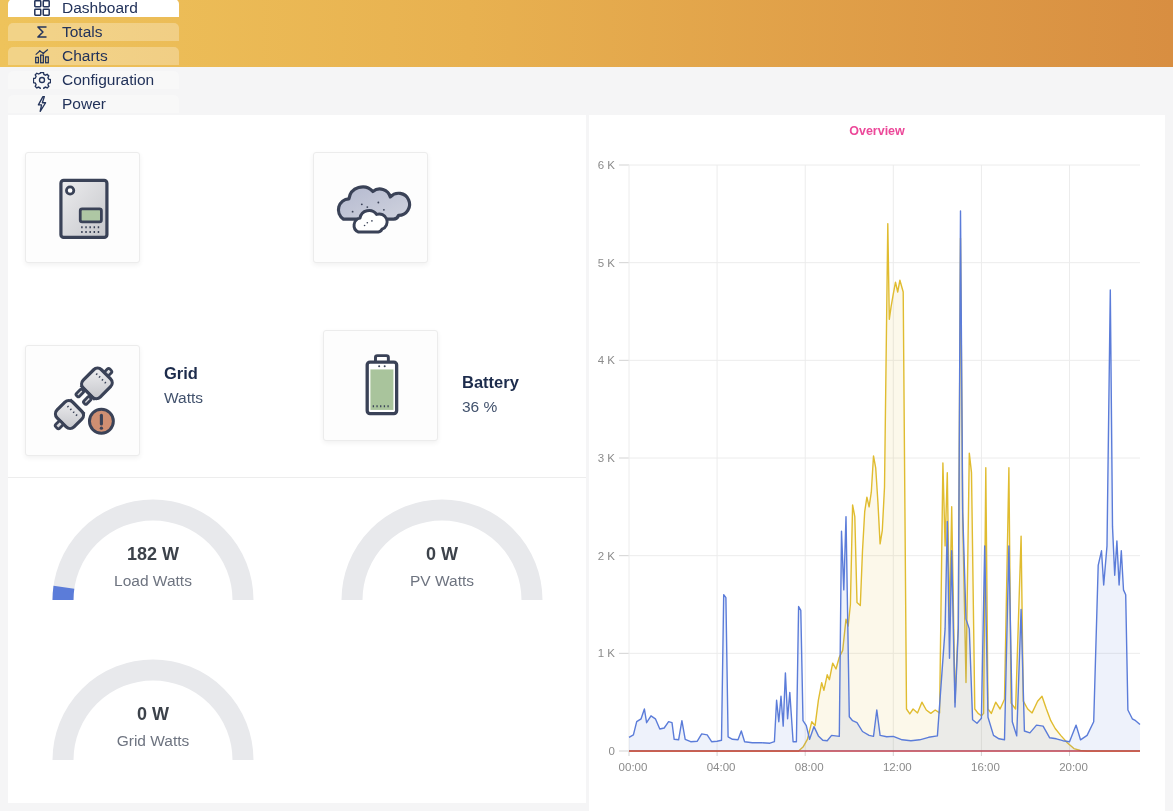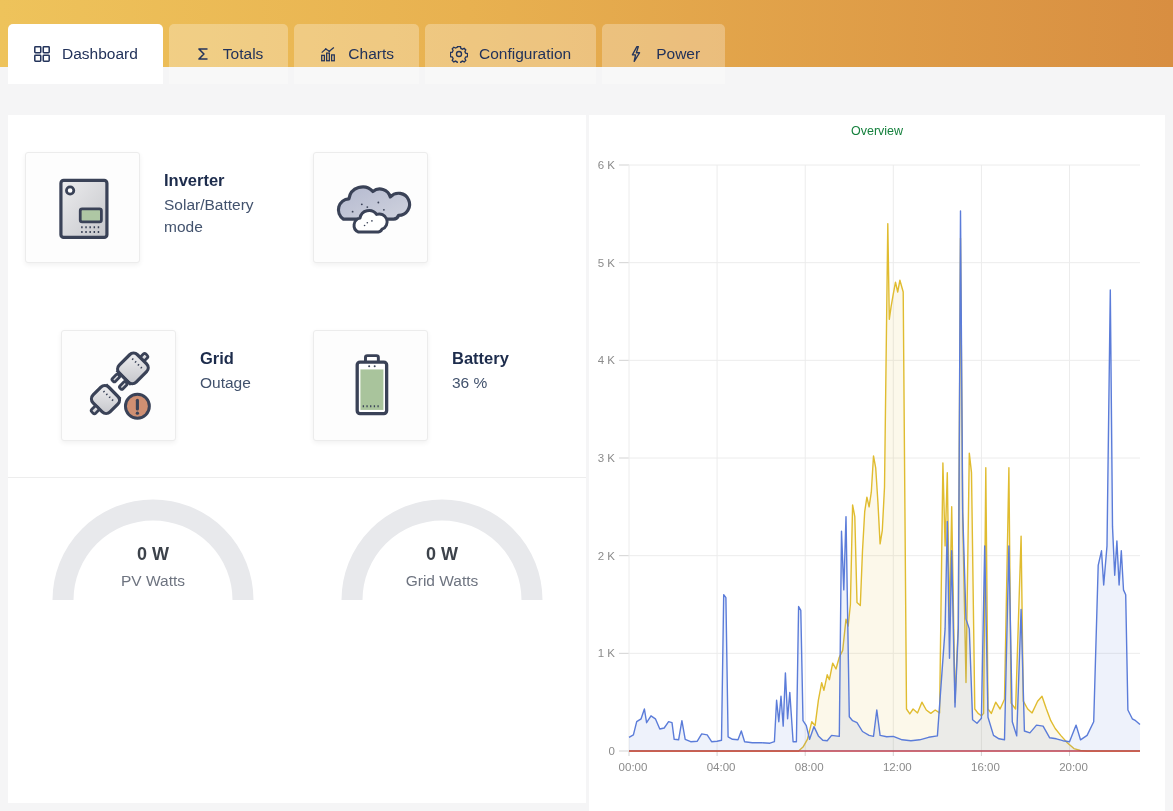--- a/index.html
+++ b/index.html
@@ -2,57 +2,57 @@
 <html><head>
 <meta charset="utf-8">
 <style>
   * { margin:0; padding:0; box-sizing:border-box; }
   html,body { width:1173px; height:811px; overflow:hidden; }
   body { font-family:"Liberation Sans", sans-serif; background:#f5f5f6; position:relative; }
 
   
   .header { position:absolute; left:0; top:0; width:1173px; height:67px;
             background:linear-gradient(90deg,#eec35b 0%,#e8b150 40%,#d88e41 100%); }
-  .tabbar { position:absolute; left:8px; bottom:0; display:flex; gap:6px; height:43px; }
+  .tabbar { position:absolute; left:8px; bottom:0; display:flex; gap:6px; height:68px;flex-direction:column; }
   .tab { display:flex; align-items:center; gap:11px; padding:0 25px; height:60px;
          border-radius:5px 5px 0 0; background:rgba(255,255,255,0.28);
          color:#22325a; font-size:15.5px; font-weight:500; cursor:pointer; }
   .tab.active { background:#ffffff; }
   .tab svg { display:block; }
 
   
   .left-panel  { position:absolute; left:8px;  top:115px; width:578px; height:688px; background:#fff; }
   .right-panel { position:absolute; left:589px; top:115px; width:576px; height:696px; background:#fff; }
 
   
   .card { position:absolute; display:flex; }
   .card.c00 { left:17px;  top:37px; }
   .card.c01 { left:305px; top:37px; }
-  .card.c10 { left:17px;  top:215px;margin-left:36px; }
-  .card.c11 { left:305px; top:215px; }
+  .card.c10 { left:17px;  top:230px; }
+  .card.c11 { left:315px; top:215px;align-items:center; }
   .icon-box { width:115px; height:111px; background:#fdfdfd; border:1px solid #ececec;
               border-radius:3px; box-shadow:0 2px 5px rgba(0,0,0,0.06);
               display:flex; align-items:center; justify-content:center; }
   .icon-box svg { width:92px; height:92px; }
   .card-text { margin-left:24px; padding-top:19px; width:130px; }
   .card-title { font-size:16.5px; font-weight:700; color:#1d2c4c; margin-bottom:4px; }
   .card-line { font-size:15.5px; color:#42526d; line-height:22px; }
 
   .divider { position:absolute; left:0; top:362px; width:578px; border-top:1px solid #ededed; }
 
   
   .gauges { position:absolute; left:0; top:377px; width:578px;
             display:grid; grid-template-columns:1fr 1fr; row-gap:40px; justify-items:center; }
   .gauge svg { display:block; }
   .gauge-value { font-size:18px; font-weight:700; fill:#3c424a; }
   .gauge-label { font-size:15.5px; fill:#6e7480; }
 
   
   .chart-title { position:absolute; left:0; top:9px; width:576px; text-align:center;
-                 font-size:12.5px; font-weight:400; color:#15803d; }
+                 font-size:12.5px; font-weight:700; color:#ec4899; }
   #chart-svg { position:absolute; left:0; top:0; }
 </style>
 </head>
 <body>
 
 <div class="header">
   <div class="tabbar">
 
     <div class="tab active">
       <svg width="18" height="18" viewBox="0 0 20 20" fill="none" stroke="#24345b" stroke-width="1.7">
@@ -111,25 +111,20 @@
           <stop offset="0" stop-color="#ececee"></stop>
               <stop offset="1" stop-color="#c6c7cb"></stop>
             </linearGradient>
           </defs>
         <rect x="26" y="20" width="50" height="62" rx="3" fill="url(#ginv)" stroke="#3a4257" stroke-width="3.5"></rect>
         <circle cx="36" cy="31" r="4" fill="#fff" stroke="#3a4257" stroke-width="3"></circle>
         <rect x="47" y="51" width="23" height="14" rx="2" fill="#aec7a4" stroke="#3a4257" stroke-width="3"></rect>
         <line x1="48" y1="71" x2="70" y2="71" stroke="#3a4257" stroke-width="2.2" stroke-dasharray="1.6 2.9"></line>
         <line x1="48" y1="76" x2="70" y2="76" stroke="#3a4257" stroke-width="2.2" stroke-dasharray="1.6 2.9"></line>
       </svg>
-    </div>
-    <div class="card-text">
-      <div class="card-title">Inverter</div>
-      <div class="card-line">Solar/Battery mode</div>
-      <div class="card-line"></div>
     </div>
   </div>
 
   <div class="card c01">
     <div class="icon-box">
       <svg viewBox="0 0 100 100">
         <defs>
             <linearGradient id="gcld" x1="0" y1="0" x2="1" y2="1">
           <stop offset="0" stop-color="#b4b9cf"></stop>
               <stop offset="1" stop-color="#d0d3de"></stop>
@@ -172,21 +167,21 @@
           <rect x="-3" y="13" width="6" height="8" rx="2" stroke-width="3"></rect>
           <line x1="-8" y1="-4" x2="8" y2="-4" stroke-width="2" stroke-dasharray="1.4 3" fill="none"></line>
         </g>
         <circle cx="70" cy="72" r="13" fill="#cf8f72" stroke="#3a4257" stroke-width="3.2"></circle>
         <line x1="70" y1="65.5" x2="70" y2="75" stroke="#3a4257" stroke-width="3.4" stroke-linecap="round"></line>
         <circle cx="70" cy="79.5" r="1.8" fill="#3a4257"></circle>
       </svg>
     </div>
     <div class="card-text">
       <div class="card-title">Grid</div>
-      <div class="card-line">Outage</div>
+      <div class="card-line">Watts</div>
       <div class="card-line"></div>
     </div>
   </div>
 
   <div class="card c11">
     <div class="icon-box">
       <svg viewBox="0 0 100 100">
         <rect x="44" y="17" width="14" height="8" rx="2" fill="#fff" stroke="#3a4257" stroke-width="3.2"></rect>
         <rect x="35" y="24" width="32" height="56" rx="3" fill="#fff" stroke="#3a4257" stroke-width="3.6"></rect>
         <rect x="38.5" y="32" width="25" height="44" fill="#a9c49c"></rect>
@@ -198,20 +193,28 @@
     <div class="card-text">
       <div class="card-title">Battery</div>
       <div class="card-line">36 %</div>
       <div class="card-line"></div>
     </div>
   </div>
 
   <div class="divider"></div>
 
   <div class="gauges">
+    <div class="gauge">
+      <svg width="212" height="120" viewBox="0 0 212 120">
+        <path class="gauge-track" d="M 16 108 A 90 90 0 0 1 196 108" fill="none" stroke="#e8e9ec" stroke-width="21"></path>
+        <path class="gauge-seg" fill="none" stroke-width="21" d="M 16 107.99999999999999 A 90 90 0 0 1 16.897870805509825 95.31888912561755" stroke="#5b7cd9"></path>
+        <text class="gauge-value" x="106" y="68" text-anchor="middle">182 W</text>
+        <text class="gauge-label" x="106" y="94" text-anchor="middle">Load Watts</text>
+      </svg>
+    </div>
     <div class="gauge">
       <svg width="212" height="120" viewBox="0 0 212 120">
         <path class="gauge-track" d="M 16 108 A 90 90 0 0 1 196 108" fill="none" stroke="#e8e9ec" stroke-width="21"></path>
 
         <text class="gauge-value" x="106" y="68" text-anchor="middle">0 W</text>
         <text class="gauge-label" x="106" y="94" text-anchor="middle">PV Watts</text>
       </svg>
     </div>
     <div class="gauge">
       <svg width="212" height="120" viewBox="0 0 212 120">

